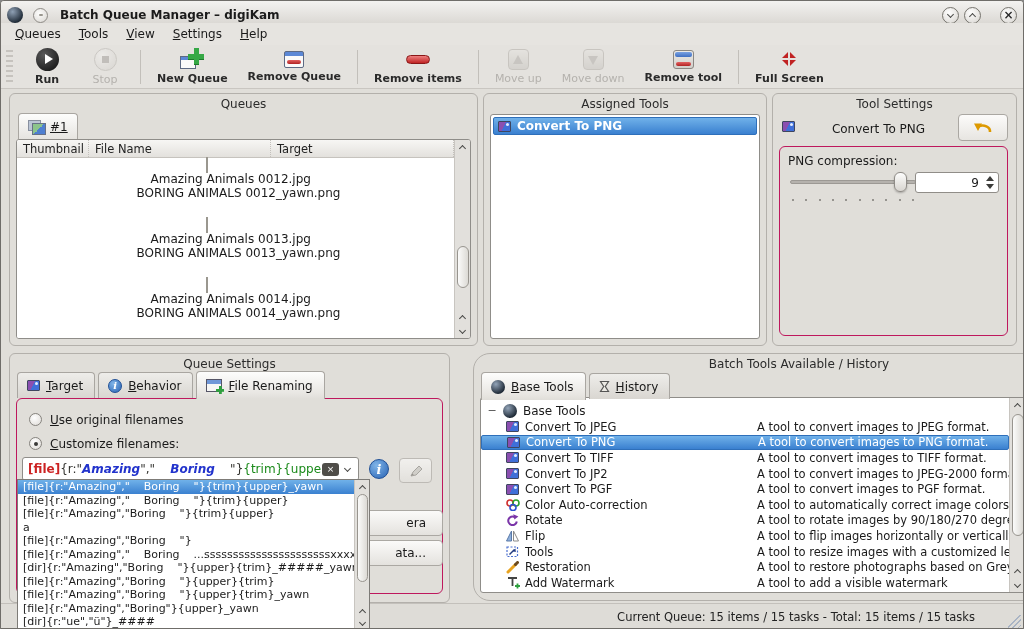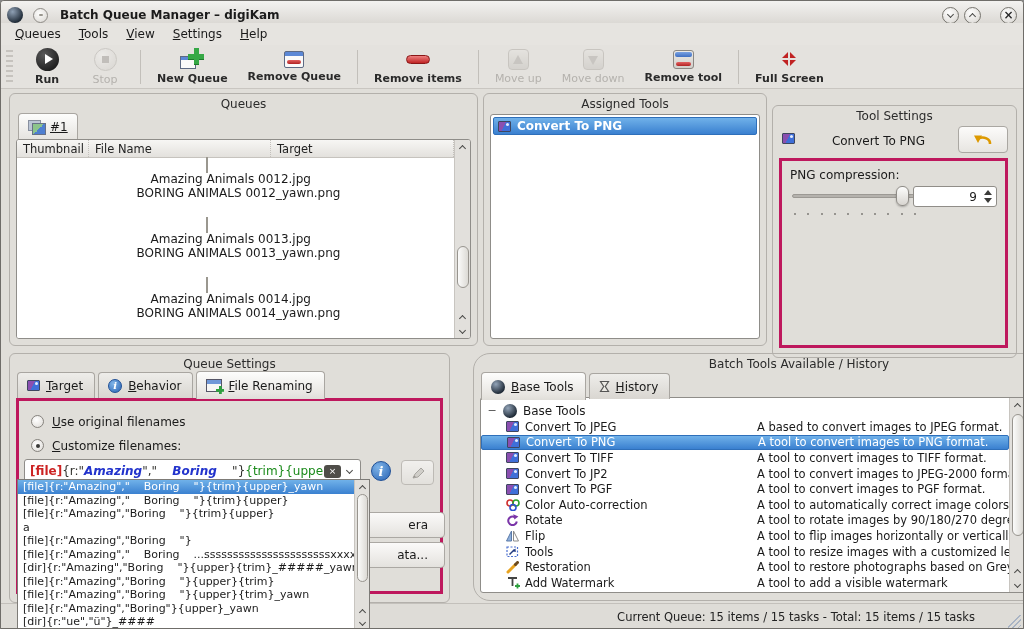--- a/index.html
+++ b/index.html
@@ -69,21 +69,21 @@
   .icon-removetool{width:21px;height:19px;border:1px solid #8a8782;border-radius:3px;position:relative;
     background:linear-gradient(#eceae6,#d2cfca);}
   .icon-removetool::before{content:"";position:absolute;left:1px;right:1px;top:1px;height:5px;border-radius:2px;
     background:linear-gradient(#7aa2e2,#3f6fc2);}
   .icon-removetool::after{content:"";position:absolute;left:2px;right:2px;bottom:2px;height:4px;border-radius:2px;
     background:linear-gradient(#e36060,#b02222);}
   
   .panel{position:absolute;border:1px solid #b3b0ab;border-radius:6px;}
   .ptitle{position:absolute;top:3px;left:0;width:100%;text-align:center;font-size:12px;color:#2c2c2c;}
   .sunken{position:absolute;background:#fff;border:1px solid #8f8d89;border-radius:3px;overflow:hidden;}
-  .groupframe{position:absolute;border:3px solid #be185d;border-radius:0;}
+  .groupframe{position:absolute;border:1px solid #be185d;border-radius:6px;}
   .sel{background:linear-gradient(#70b1e9,#3a80d0);border:1px solid #2e6fba;color:#fff;}
   
   .vsb{position:absolute;top:0;right:0;bottom:0;width:16px;background:#e2e0dc;border-left:1px solid #c8c5c0;
     display:flex;flex-direction:column;}
   .sbtn{height:14px;display:flex;align-items:center;justify-content:center;flex:0 0 auto;}
   .strack{flex:1;position:relative;}
   .sthumb{position:absolute;left:1.5px;right:1.5px;border:1px solid #98958f;border-radius:6px;
     background:linear-gradient(90deg,#fbfbfa,#dcdad5);}
   
   .qtab{position:absolute;display:flex;align-items:center;gap:5px;padding:3px 9px;height:26px;
@@ -319,21 +319,21 @@
   <div class="panel" style="left:482px;top:92px;width:284px;height:253px;">
     <div class="ptitle">Assigned Tools</div>
     <div class="sunken" style="left:6px;top:20px;width:270px;height:225px;">
       <div class="atrow sel" style="background: linear-gradient(rgb(112, 177, 233), rgb(58, 128, 208)); color: rgb(255, 255, 255);">
         <span class="icon-image"></span>
         <span>Convert To PNG</span>
       </div>
     </div>
   </div>
 
-  <div class="panel" style="left:771px;top:104px;width:245px;height:253px;padding-left:23px;">
+  <div class="panel" style="left:771px;top:92px;width:245px;height:253px;padding-left:23px;">
     <div class="ptitle">Tool Settings</div>
     <span class="icon-image" style="position:absolute;left:9px;top:27px;"></span>
     <div class="ts-name">Convert To PNG</div>
     <div class="resetbtn">
       <svg width="22" height="15" viewBox="0 0 22 15">
         <path d="M18 12 A 7.5 6 0 0 0 6.5 6.5" fill="none" stroke="#dd9900" stroke-width="2.6"></path>
         <polygon points="2,3.5 10,3.5 6,11" fill="#dd9900"></polygon>
       </svg>
     </div>
     <div class="groupframe" style="left:6px;top:52px;width:229px;height:190px;">
@@ -429,21 +429,21 @@
         <div class="troot">
           <span class="expander">−</span>
           <span class="icon-globe"></span>
           <span>Base Tools</span>
         </div>
         <div class="trow">
           <span class="ticon">
               <span class="icon-image"></span>
             </span>
           <span class="tname">Convert To JPEG</span>
-          <span class="tdesc">A based to convert images to JPEG format.</span>
+          <span class="tdesc">A tool to convert images to JPEG format.</span>
         </div>
         <div class="trow sel" style="background: linear-gradient(rgb(112, 177, 233), rgb(58, 128, 208)); color: rgb(255, 255, 255);">
           <span class="ticon">
               <span class="icon-image"></span>
             </span>
           <span class="tname">Convert To PNG</span>
           <span class="tdesc">A tool to convert images to PNG format.</span>
         </div>
         <div class="trow">
           <span class="ticon">

